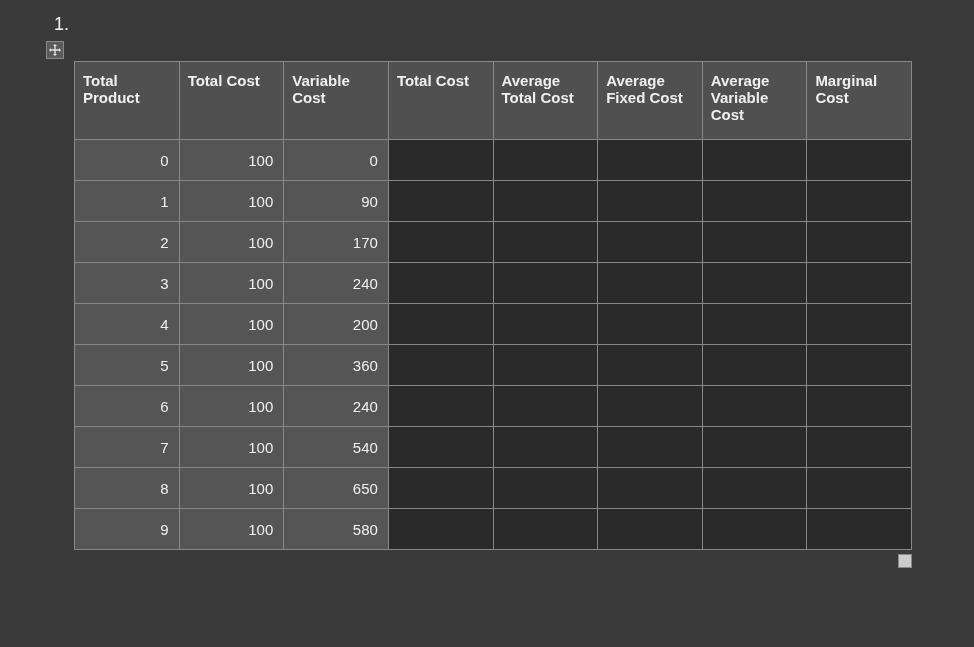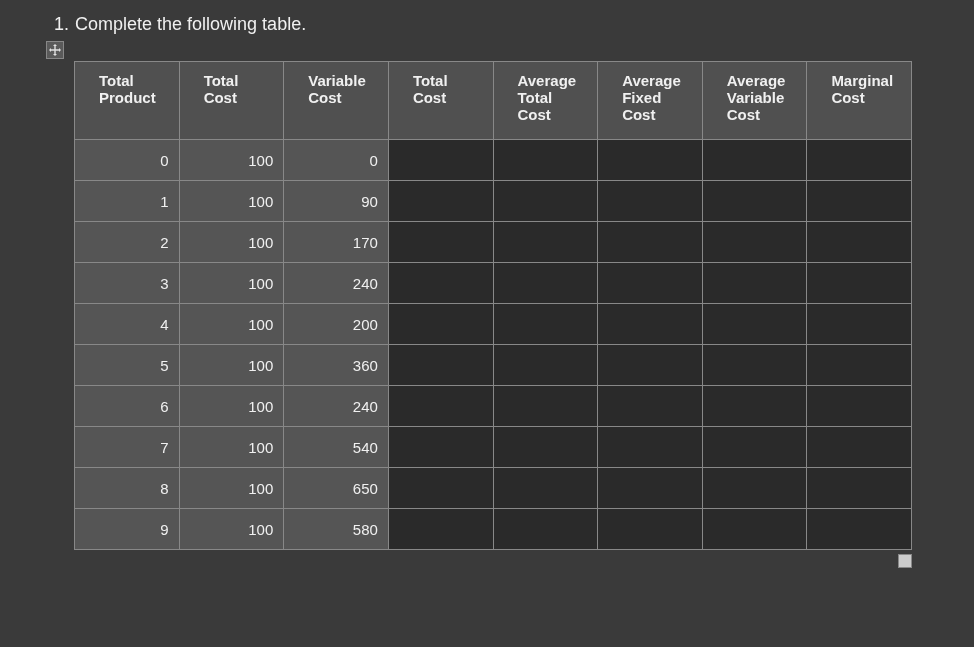--- a/index.html
+++ b/index.html
@@ -41,21 +41,21 @@
       border-collapse: collapse;
       width: 100%;
       table-layout: fixed;
     }
     th {
       background-color: #505050;
       color: #f0f0f0;
       text-align: left;
       font-weight: bold;
       font-size: 15px;
-      padding: 10px 24px;
+      padding: 10px 8px;
       border: 1px solid #888;
       vertical-align: top;
       height: 78px;
     }
     td {
       border: 1px solid #888;
       padding: 8px 10px;
       height: 41px;
       font-size: 15px;
       color: #f0f0f0;
@@ -83,21 +83,20 @@
       justify-content: flex-end;
     }
   </style>
 </head>
 <body>
 
 
 
 <div class="question-line">
   <span>1.</span>
-  <span>Complete the following table.</span>
 </div>
 
 <div class="move-icon">
   <svg width="12" height="12" viewBox="0 0 12 12">
     <path d="M6 0 L4 2 L5.3 2 L5.3 5.3 L2 5.3 L2 4 L0 6 L2 8 L2 6.7 L5.3 6.7 L5.3 10 L4 10 L6 12 L8 10 L6.7 10 L6.7 6.7 L10 6.7 L10 8 L12 6 L10 4 L10 5.3 L6.7 5.3 L6.7 2 L8 2 Z" fill="#e0e0e0"></path>
   </svg>
 </div>
 
 <div class="table-wrapper">
   <table>

